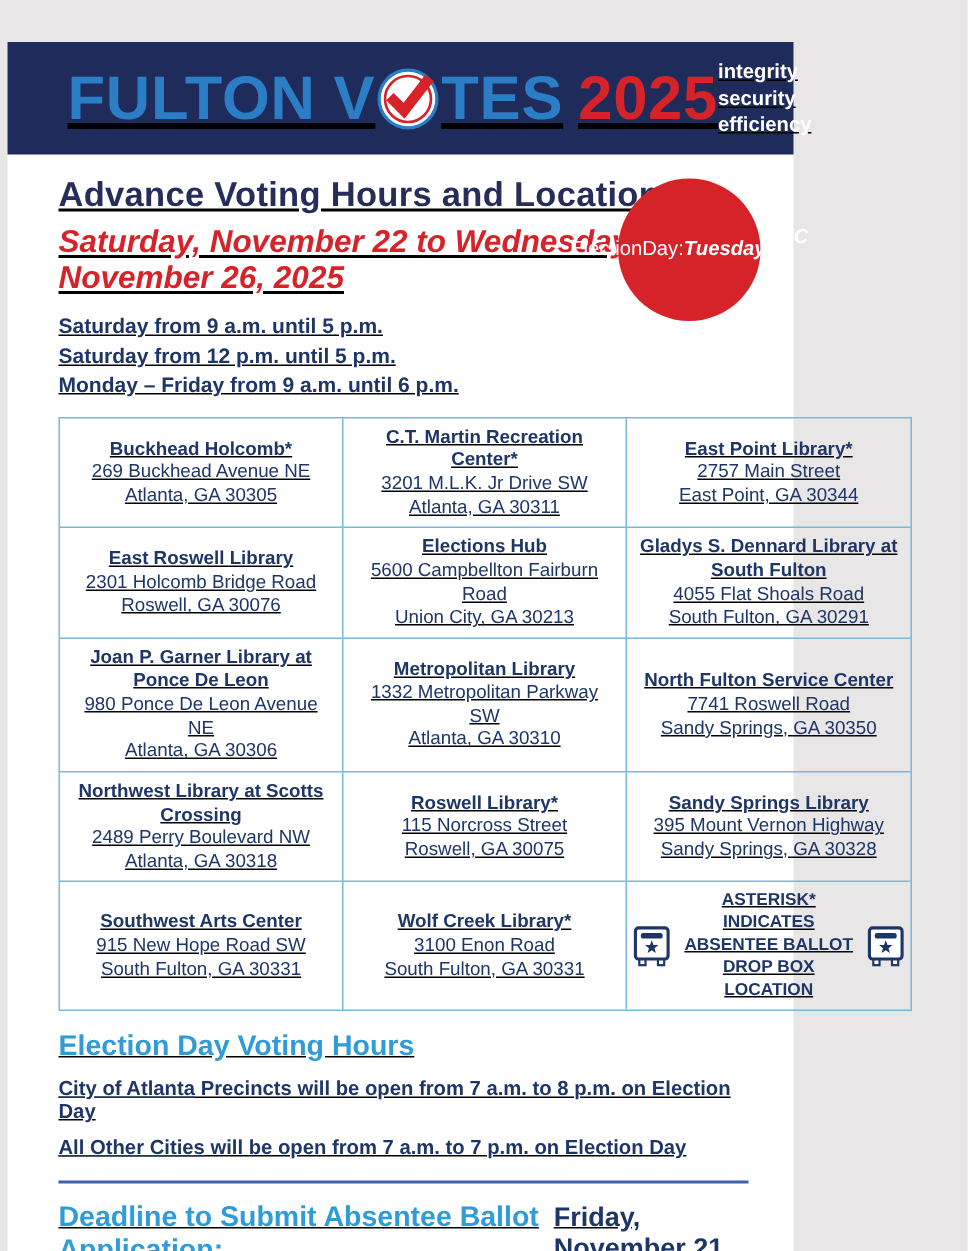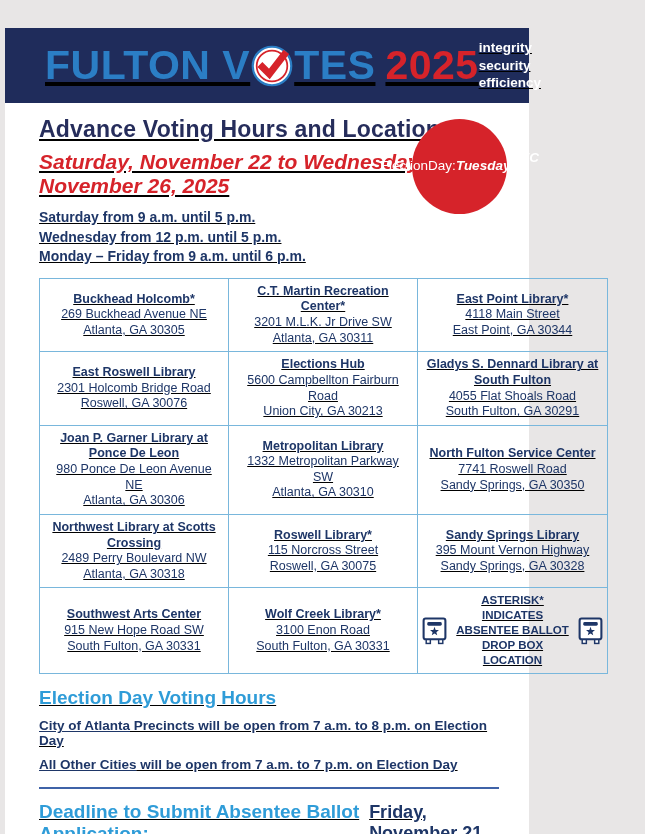--- a/index.html
+++ b/index.html
@@ -100,21 +100,21 @@
     </div>
   </div>
 
   <div class="content">
 
     <h1 class="title">Advance Voting Hours and Locations</h1>
     <p class="date-range">Saturday, November 22 to Wednesday, November 26, 2025</p>
 
     <div>
       <div class="hours-line">Saturday from 9 a.m. until 5 p.m.</div>
-      <div class="hours-line">Wednesday from 12 p.m. until 5 p.m.</div>
+      <div class="hours-line">Saturday from 12 p.m. until 5 p.m.</div>
       <div class="hours-line">Monday – Friday from 9 a.m. until 6 p.m.</div>
     </div>
 
     <div class="badge">
       <div>Election</div>
       <div>Day:</div>
       <div class="em">Tuesday</div>
       <div class="em">DEC 2</div>
     </div>
 
@@ -125,21 +125,21 @@
         <div>269 Buckhead Avenue NE</div>
         <div>Atlanta, GA 30305</div>
       </div>
       <div class="cell">
         <div class="name">C.T. Martin Recreation Center*</div>
         <div>3201 M.L.K. Jr Drive SW</div>
         <div>Atlanta, GA 30311</div>
       </div>
       <div class="cell">
         <div class="name">East Point Library*</div>
-        <div>4118 Main Street</div>
+        <div>2757 Main Street</div>
         <div>East Point, GA 30344</div>
       </div>
 
       <div class="cell">
         <div class="name">East Roswell Library</div>
         <div>2301 Holcomb Bridge Road</div>
         <div>Roswell, GA 30076</div>
       </div>
       <div class="cell">
         <div class="name">Elections Hub</div>

